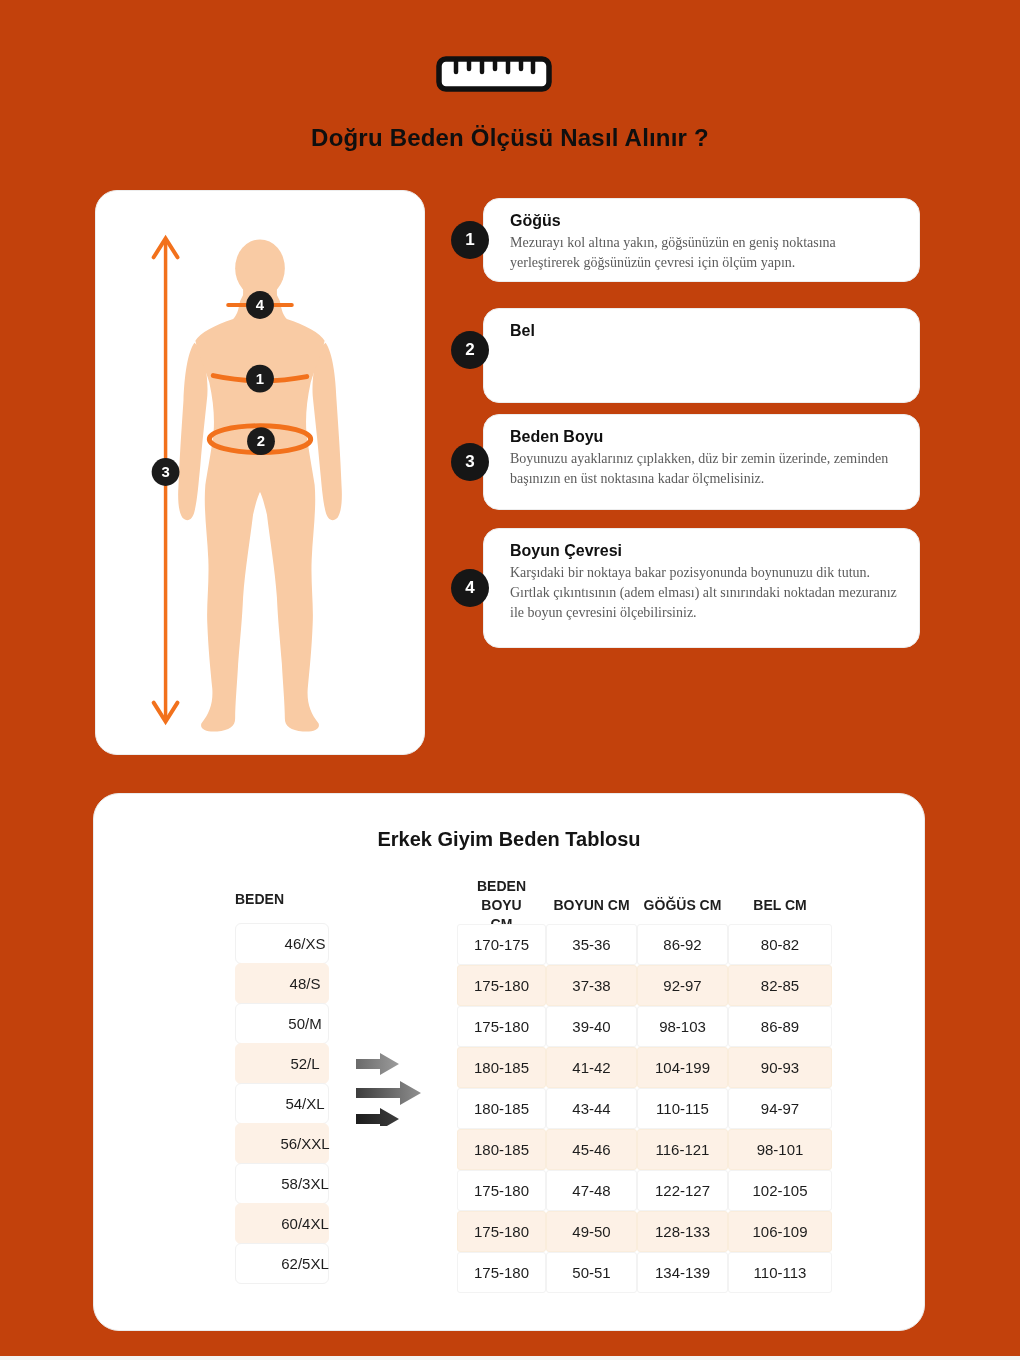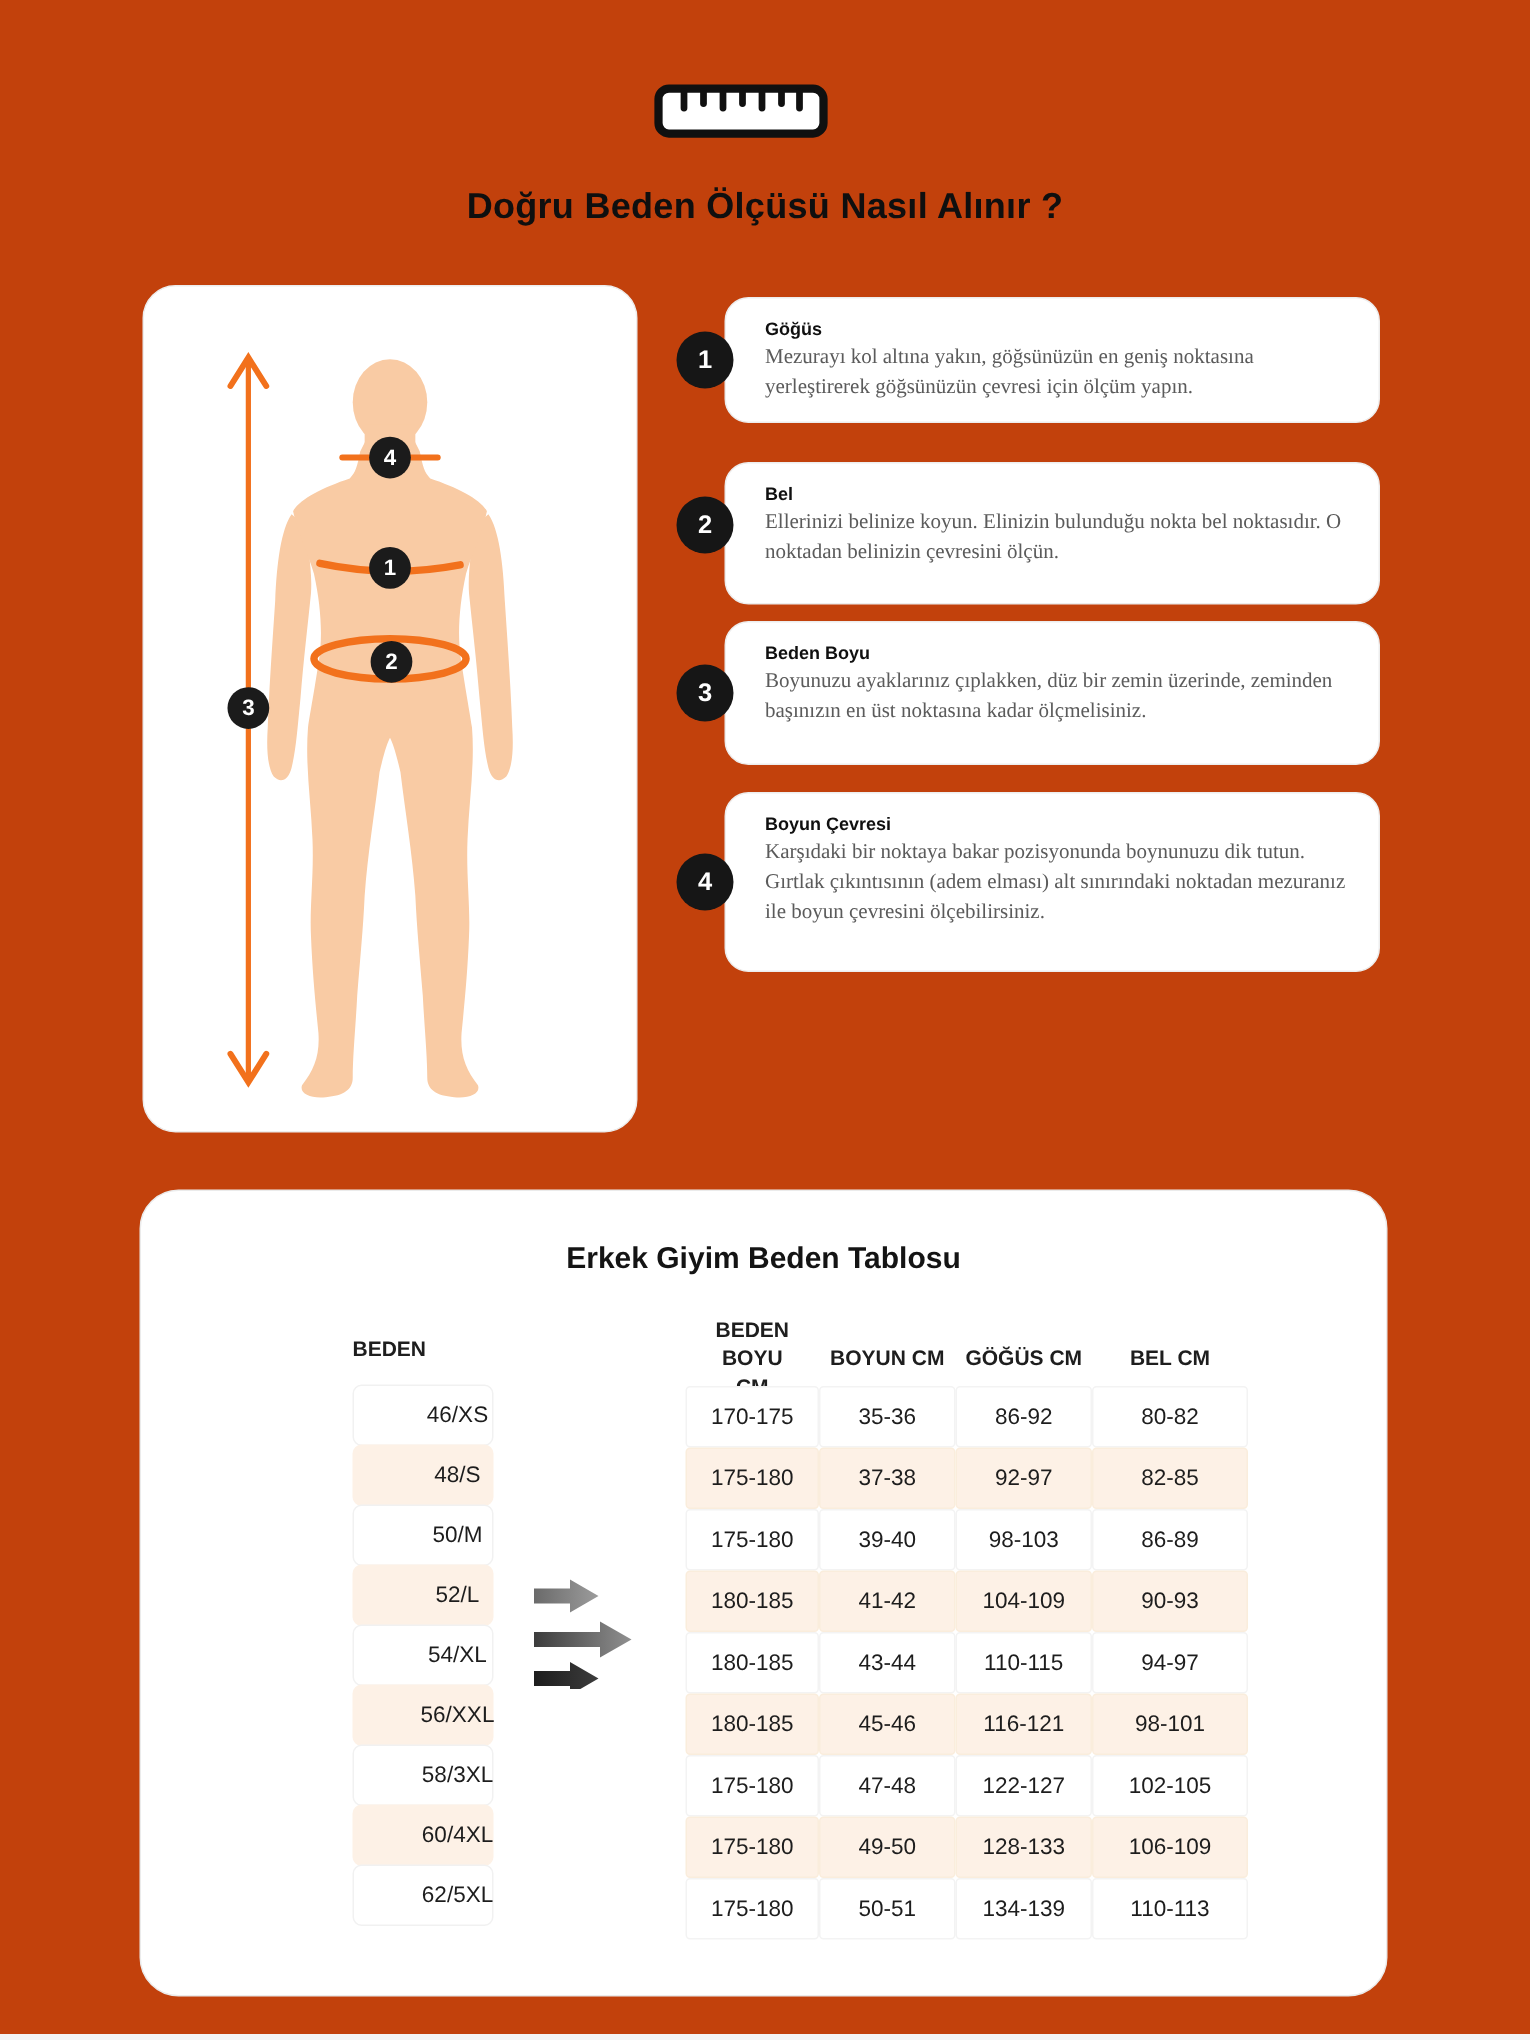--- a/index.html
+++ b/index.html
@@ -14,21 +14,21 @@
   .card { position:absolute; background:#fff; border:1px solid #ededed; box-sizing:border-box; }
   #diagram-card { left:95px; top:190px; width:330px; height:565px; border-radius:22px; }
   #diagram-card svg { display:block; }
 
   .instr-card { position:absolute; left:483px; width:437px; border:1px solid #ededed;
                 border-radius:16px; box-sizing:border-box; padding:11px 22px 10px 26px; background:#fff; }
   #instr-1 { top:198px; height:84px; }
   #instr-2 { top:308px; height:95px; }
   #instr-3 { top:414px; height:96px; }
   #instr-4 { top:528px; height:120px; }
-  .instr-title { font-size:12px; font-weight:700; color:#101010; margin:2px 0 3px; }
+  .instr-title { font-size:16px; font-weight:700; color:#101010; margin:2px 0 3px; }
   .instr-text  { font-size:14px; color:#5b5b5b; line-height:1.43;font-family:Liberation Serif, serif; }
 
   .num-circle { position:absolute; left:451px; width:38px; height:38px; border-radius:50%;
                 background:#161616; color:#fff; font-weight:700; font-size:17px;
                 display:flex; align-items:center; justify-content:center; z-index:5; }
   #num-1 { top:221px; } #num-2 { top:331px; } #num-3 { top:443px; } #num-4 { top:569px; }
 
   #table-card { left:93px; top:793px; width:832px; height:538px; border-radius:26px; border:1px solid #ebebeb; }
   .table-title { position:absolute; top:828px; left:93px; width:832px; text-align:center;
                  font-size:20px; font-weight:700; color:#141414; }
@@ -123,21 +123,20 @@
       </g>
     </svg>
   </div>
 
   <div id="instr-1" class="instr-card">
     <div class="instr-title">Göğüs</div>
     <div class="instr-text">Mezurayı kol altına yakın, göğsünüzün en geniş noktasına yerleştirerek göğsünüzün çevresi için ölçüm yapın.</div>
   </div>
   <div id="instr-2" class="instr-card">
     <div class="instr-title">Bel</div>
-    <div class="instr-text">Ellerinizi belinize koyun. Elinizin bulunduğu nokta bel noktasıdır. O noktadan belinizin çevresini ölçün.</div>
   </div>
   <div id="instr-3" class="instr-card">
     <div class="instr-title">Beden Boyu</div>
     <div class="instr-text">Boyunuzu ayaklarınız çıplakken, düz bir zemin üzerinde, zeminden başınızın en üst noktasına kadar ölçmelisiniz.</div>
   </div>
   <div id="instr-4" class="instr-card">
     <div class="instr-title">Boyun Çevresi</div>
     <div class="instr-text">Karşıdaki bir noktaya bakar pozisyonunda boynunuzu dik tutun. Gırtlak çıkıntısının (adem elması) alt sınırındaki noktadan mezuranız ile boyun çevresini ölçebilirsiniz.</div>
   </div>
 
@@ -200,21 +199,21 @@
       <div class="m-cell alt">175-180</div>
       <div class="m-cell alt">37-38</div>
       <div class="m-cell alt">92-97</div>
       <div class="m-cell alt">82-85</div>
       <div class="m-cell">175-180</div>
       <div class="m-cell">39-40</div>
       <div class="m-cell">98-103</div>
       <div class="m-cell">86-89</div>
       <div class="m-cell alt">180-185</div>
       <div class="m-cell alt">41-42</div>
-      <div class="m-cell alt">104-109</div>
+      <div class="m-cell alt">104-199</div>
       <div class="m-cell alt">90-93</div>
       <div class="m-cell">180-185</div>
       <div class="m-cell">43-44</div>
       <div class="m-cell">110-115</div>
       <div class="m-cell">94-97</div>
       <div class="m-cell alt">180-185</div>
       <div class="m-cell alt">45-46</div>
       <div class="m-cell alt">116-121</div>
       <div class="m-cell alt">98-101</div>
       <div class="m-cell">175-180</div>

